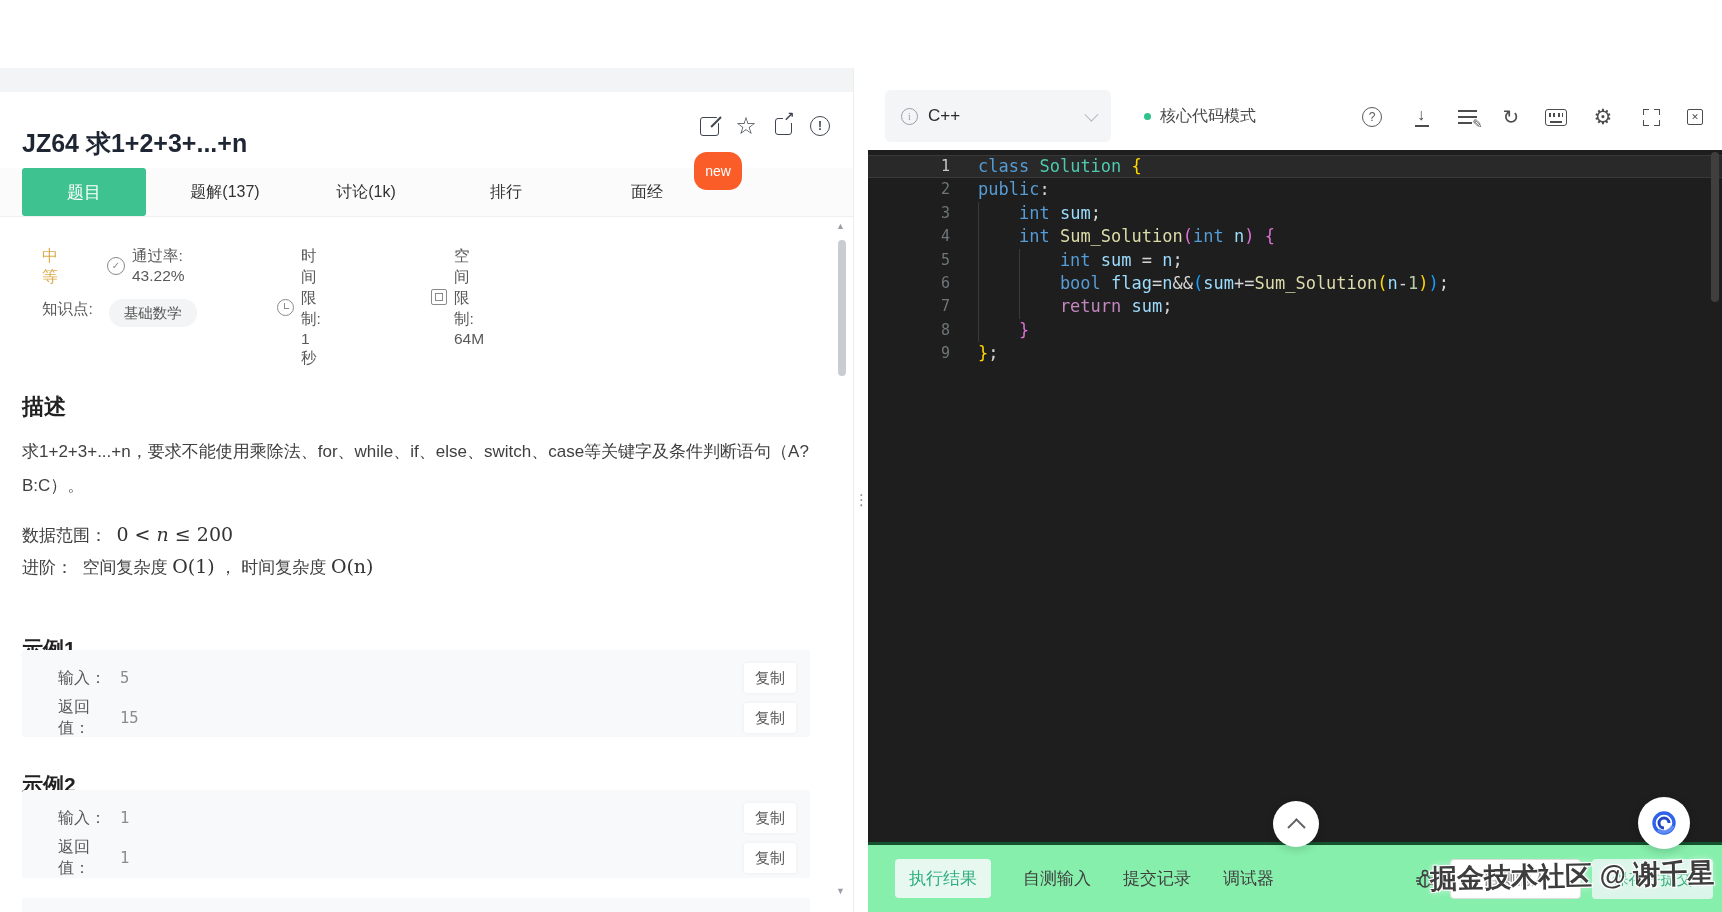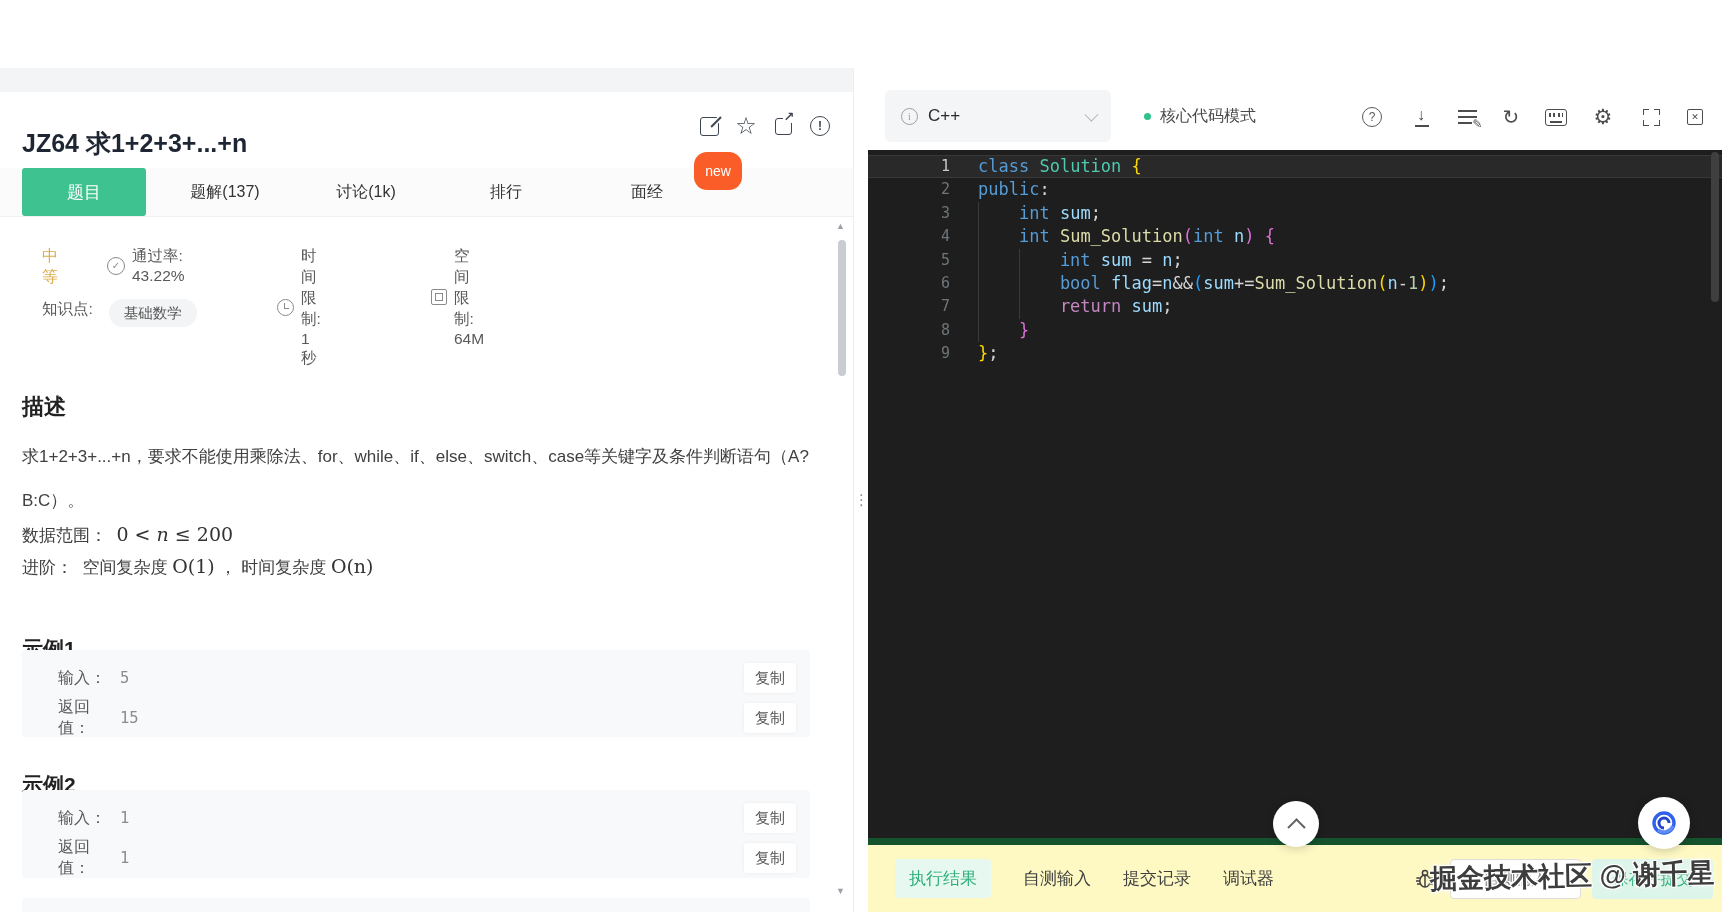--- a/index.html
+++ b/index.html
@@ -54,21 +54,21 @@
      font-size:10px;color:#8a8a8a;}
   .i-clock{width:15px;height:15px;border:1.4px solid #8a8a8a;border-radius:50%;position:relative;flex:none;}
   .i-clock::after{content:"";position:absolute;left:6px;top:3px;width:4px;height:5px;
      border-left:1.4px solid #8a8a8a;border-bottom:1.4px solid #8a8a8a;}
   .i-chip{width:14px;height:14px;border:1.4px solid #8a8a8a;border-radius:2px;position:relative;flex:none;}
   .i-chip::after{content:"";position:absolute;inset:3px;border:1.2px solid #8a8a8a;}
   .knowledge{position:absolute;left:42px;top:231px;height:28px;display:flex;gap:16px;
      font-size:15.5px;color:#595959;}
   .k-pill{background:#f3f4f5;border-radius:14px;padding:5px 15px;font-size:14.5px;color:#555;cursor:pointer;}
   .h-desc{position:absolute;left:22px;top:306px;font-size:22px;font-weight:bold;color:#222;}
-  .desc-body{position:absolute;left:22px;top:350px;width:795px;font-size:17px;line-height:44px;color:#404040;}
+  .desc-body{position:absolute;left:22px;top:350px;width:795px;font-size:17px;line-height:34px;color:#404040;}
   .range-line{position:absolute;left:22px;top:438px;font-size:17px;color:#404040;}
   .adv-line{position:absolute;left:22px;top:470px;font-size:17px;color:#404040;}
   .math{font-family:"DejaVu Serif","Liberation Serif",serif;font-size:19px;color:#333;}
   .math .var{font-style:italic;}
   .h-ex{position:absolute;left:22px;font-size:21px;font-weight:bold;color:#222;}
   .ex-box{position:absolute;left:22px;width:788px;background:#f8f9fa;border-radius:3px;
      padding:12px 0;box-sizing:border-box;}
   .ex-row{position:relative;height:32px;display:flex;align-items:center;padding-left:36px;}
   .ex-label{width:62px;font-size:16px;color:#595959;flex:none;}
   .ex-val{font-family:"DejaVu Sans Mono","Liberation Mono",monospace;font-size:15.5px;color:#8c8c8c;}
@@ -142,21 +142,21 @@
   .tk-b1{color:#ffd700}.tk-b2{color:#da70d6}.tk-b3{color:#179fff}.tk-b4{color:#ffd700}
   .tk-ind{display:inline-block;width:4ch;box-shadow:inset 1px 0 0 #3a3a3a;}
   .escroll-thumb{position:absolute;right:3px;top:2px;width:8px;height:150px;background:#3f3f3f;border-radius:4px;cursor:pointer;}
   .collapse-btn{position:absolute;left:405px;top:733px;width:46px;height:46px;border-radius:50%;background:#fff;
      box-shadow:0 2px 10px rgba(0,0,0,.18);display:flex;align-items:center;justify-content:center;cursor:pointer;z-index:6;}
   .collapse-btn i{width:11px;height:11px;border-top:2px solid #5f6368;border-left:2px solid #5f6368;
      transform:rotate(45deg) translate(2px,2px);}
   .float-logo{position:absolute;left:770px;top:729px;width:52px;height:52px;border-radius:50%;background:#fff;
      box-shadow:0 2px 10px rgba(0,0,0,.2);display:flex;align-items:center;justify-content:center;cursor:pointer;z-index:6;}
   
-  .rfooter{position:absolute;left:0;bottom:0;width:100%;height:67px;background:#fef9c3;border-top:7px solid #14532d;}
+  .rfooter{position:absolute;left:0;bottom:0;width:100%;height:67px;background:#86efac;border-top:3px solid #14532d;}
   .ftabs{position:absolute;left:27px;top:14px;display:flex;align-items:center;gap:32px;font-size:17px;color:#404040;}
   .ftab{cursor:pointer;padding:8px 0;}
   .ftab.active{background:#e7f8f0;color:#2eaf7d;border-radius:4px;padding:8px 14px;}
   .i-bug{position:absolute;left:545px;top:21px;cursor:pointer;}
   .fbtn{position:absolute;top:14px;height:40px;border-radius:4px;font-size:16px;cursor:pointer;
      display:flex;align-items:center;justify-content:center;font-family:inherit;}
   .btn-debug{left:582px;width:131px;background:#fff;border:1px solid #dcdcdc;color:#555;}
   .btn-submit{left:724px;width:121px;background:#dcf5ea;border:none;color:#2bae77;}
   
   .watermark{position:absolute;left:1430px;top:858px;z-index:60;font-size:27px;font-weight:bold;color:#3d3d3d;

